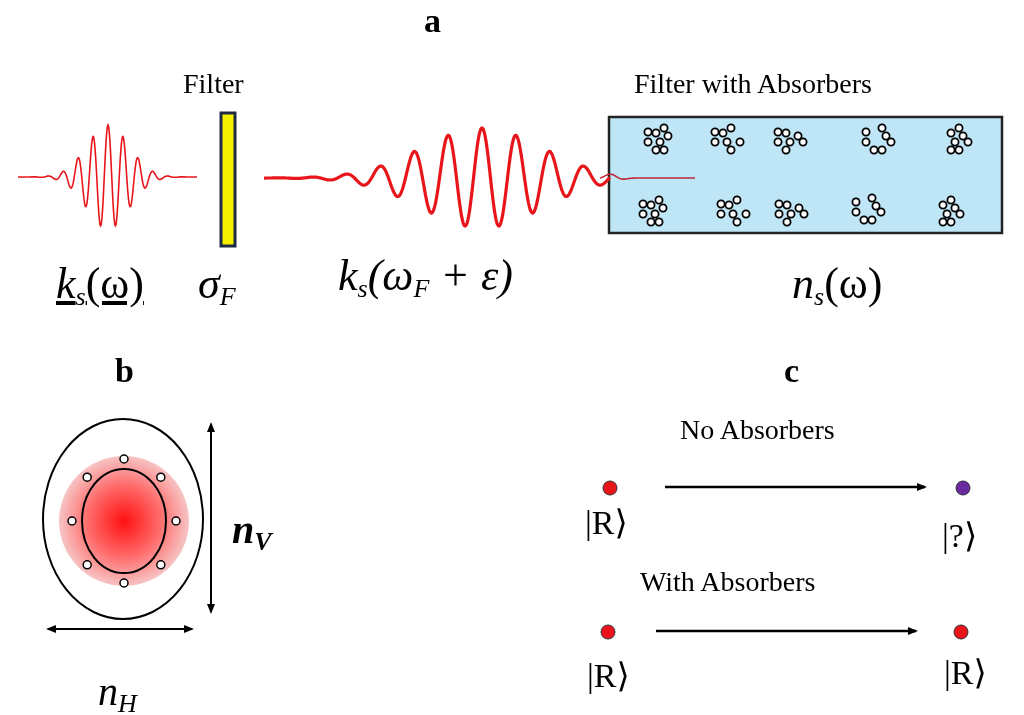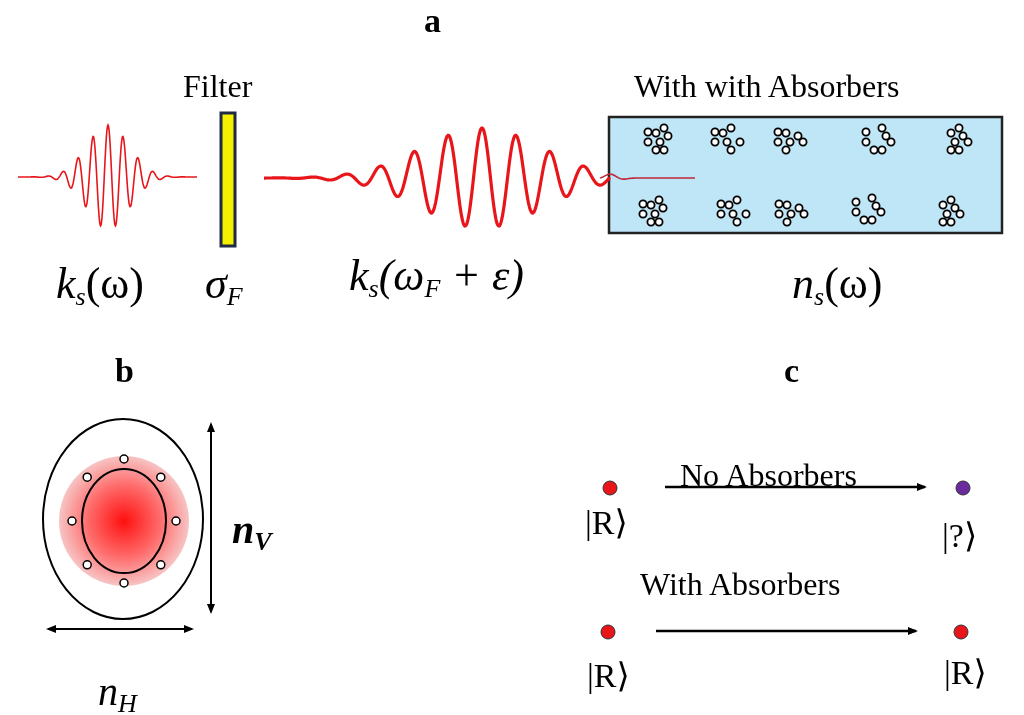--- a/index.html
+++ b/index.html
@@ -1,20 +1,20 @@
 <!DOCTYPE html>
 <html><head>
 <meta charset="utf-8">
 <style>
   html, body { margin: 0; padding: 0; background: #ffffff; }
   body { width: 1024px; height: 715px; position: relative; overflow: hidden;
          font-family: "Liberation Serif", serif; color: #000; }
   .t { position: absolute; white-space: nowrap; }
   .panel-label { font-weight: bold; font-size: 34px; }
-  .caption { font-size: 32px; text-align: center; }
+  .caption { font-size: 28px; text-align: center; }
   .math { font-style: italic; font-size: 44px; }
   .math sub { font-size: 26px; vertical-align: -0.25em; }
   .ket { font-size: 34px; }
   svg { position: absolute; left: 0; top: 0; }
 </style>
 </head>
 <body>
 
 <svg width="1024" height="715">
   <defs>
@@ -130,42 +130,42 @@
   <circle cx="610" cy="488" r="7" fill="#e8161b" stroke="#333" stroke-width="1"></circle>
   <line x1="665" y1="487" x2="925" y2="487" stroke="#000" stroke-width="2.5" marker-end="url(#arrowEnd)"></line>
   <circle cx="963" cy="488" r="7" fill="#6a2aa0" stroke="#333" stroke-width="1"></circle>
   <circle cx="608" cy="632" r="7" fill="#e8161b" stroke="#333" stroke-width="1"></circle>
   <line x1="656" y1="631" x2="916" y2="631" stroke="#000" stroke-width="2.5" marker-end="url(#arrowEnd)"></line>
   <circle cx="961" cy="632" r="7" fill="#e8161b" stroke="#333" stroke-width="1"></circle>
 </svg>
 
 <div class="t panel-label" style="left:424px; top:2px;">a</div>
 <div class="t caption" style="left:183px; top:68px;">Filter</div>
-<div class="t caption" style="left:634px; top:68px;">With with Absorbers</div>
+<div class="t caption" style="left:634px; top:68px;">Filter with Absorbers</div>
 
-<div class="t math" style="left:56px; top:258px;">
+<div class="t math" style="left:56px; top:258px;text-decoration:underline;">
   <span>k</span><sub>s</sub><span style="font-style:normal;">(ω)</span>
 </div>
-<div class="t math" style="left:205px; top:258px;">
+<div class="t math" style="left:198px; top:258px;">
   <span>σ</span><sub>F</sub>
 </div>
-<div class="t math" style="left:349px; top:250px;">
+<div class="t math" style="left:338px; top:250px;">
   <span>k</span><sub>s</sub><span>(ω</span><sub>F</sub><span> + ε)</span>
 </div>
 <div class="t math" style="left:792px; top:258px;">
   <span>n</span><sub>s</sub><span style="font-style:normal;">(ω)</span>
 </div>
 
 <div class="t panel-label" style="left:115px; top:352px;">b</div>
 <div class="t math" style="left:232px; top:506px; font-size:40px;font-weight:bold;">
   <span>n</span><sub>V</sub>
 </div>
 <div class="t math" style="left:98px; top:640px; font-size:40px;margin-top:28px;">
   <span>n</span><sub>H</sub>
 </div>
 
 <div class="t panel-label" style="left:784px; top:352px;">c</div>
-<div class="t caption" style="left:680px; top:414px;margin-top:43px;">No Absorbers</div>
+<div class="t caption" style="left:680px; top:414px;">No Absorbers</div>
 <div class="t ket" style="left:585px; top:502px;">|R⟩</div>
 <div class="t ket" style="left:942px; top:515px;">|?⟩</div>
 <div class="t caption" style="left:640px; top:566px;">With Absorbers</div>
 <div class="t ket" style="left:587px; top:655px;">|R⟩</div>
 <div class="t ket" style="left:944px; top:652px;">|R⟩</div>
 
 </body></html>

